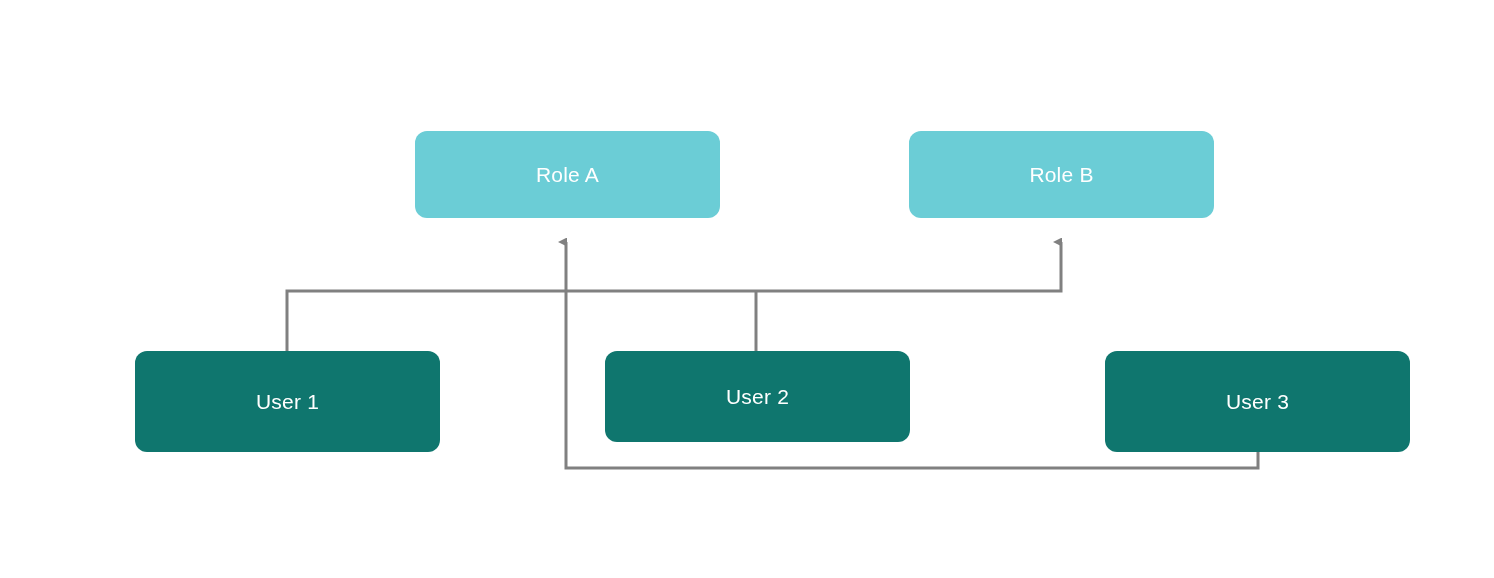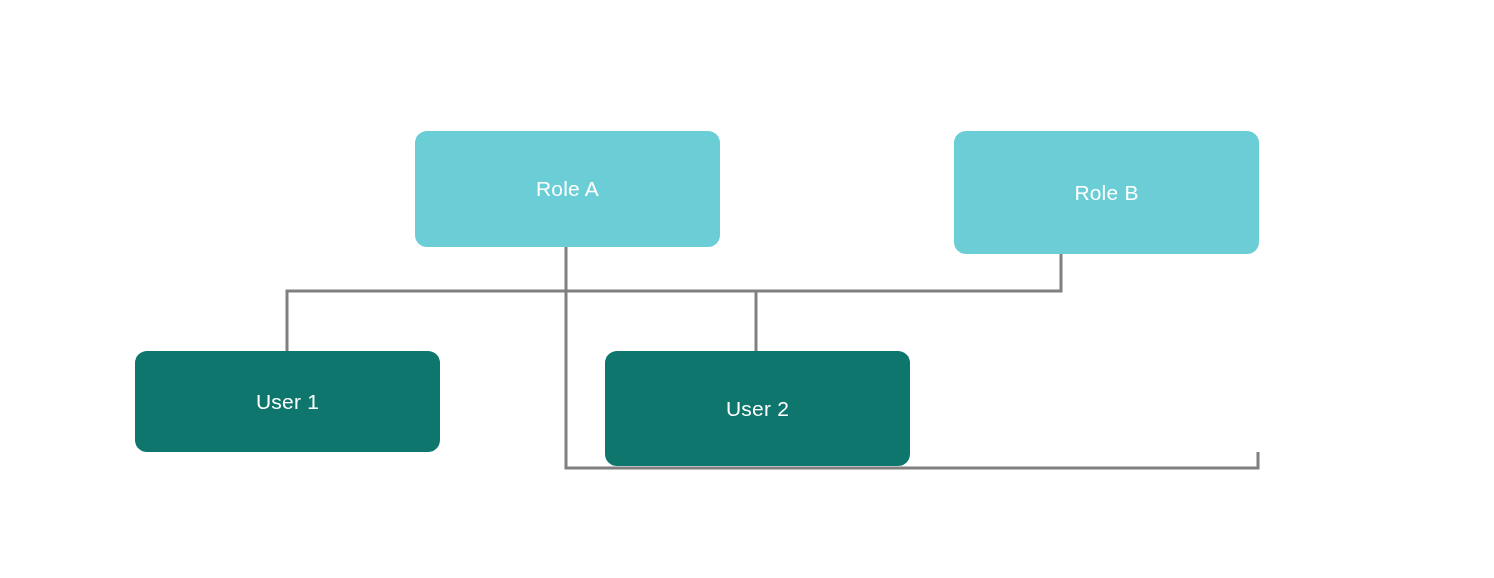--- a/index.html
+++ b/index.html
@@ -40,24 +40,24 @@
     user-select: none;
   }
   .node-label {
     display: block;
     line-height: 1;
     padding-bottom: 1px;
   }
   .role-node { background: #6BCDD6; }
   .user-node { background: #0f766e; }
 
-  .n-role-a { left: 415px; top: 131px; width: 305px; height: 116px; }
-  .n-role-b { left: 954px; top: 131px; width: 305px; height: 123px; }
+  .n-role-a { left: 415px; top: 131px; width: 305px; height: 87px; }
+  .n-role-b { left: 909px; top: 131px; width: 305px; height: 87px; }
   .n-user-1 { left: 135px; top: 351px; width: 305px; height: 101px; }
-  .n-user-2 { left: 605px; top: 351px; width: 305px; height: 115px; }
+  .n-user-2 { left: 605px; top: 351px; width: 305px; height: 91px; }
   .n-user-3 { left: 1105px; top: 351px; width: 305px; height: 101px; }
 </style>
 </head>
 <body>
 
 <div id="canvas">
 
   <svg id="edges" viewBox="0 0 1494 578" width="1494" height="578" aria-hidden="true">
     <defs>
       <marker id="arrowUp" markerWidth="9" markerHeight="9" refX="4.5" refY="8" orient="auto-start-reverse" markerUnits="userSpaceOnUse">
@@ -81,14 +81,17 @@
   </div>
 
   <div class="node user-node n-user-1">
     <span class="node-label">User 1</span>
   </div>
 
   <div class="node user-node n-user-2">
     <span class="node-label">User 2</span>
   </div>
 
+  <div class="node user-node n-user-3">
+    <span class="node-label">User 3</span>
+  </div>
 
 </div>
 
 </body></html>

